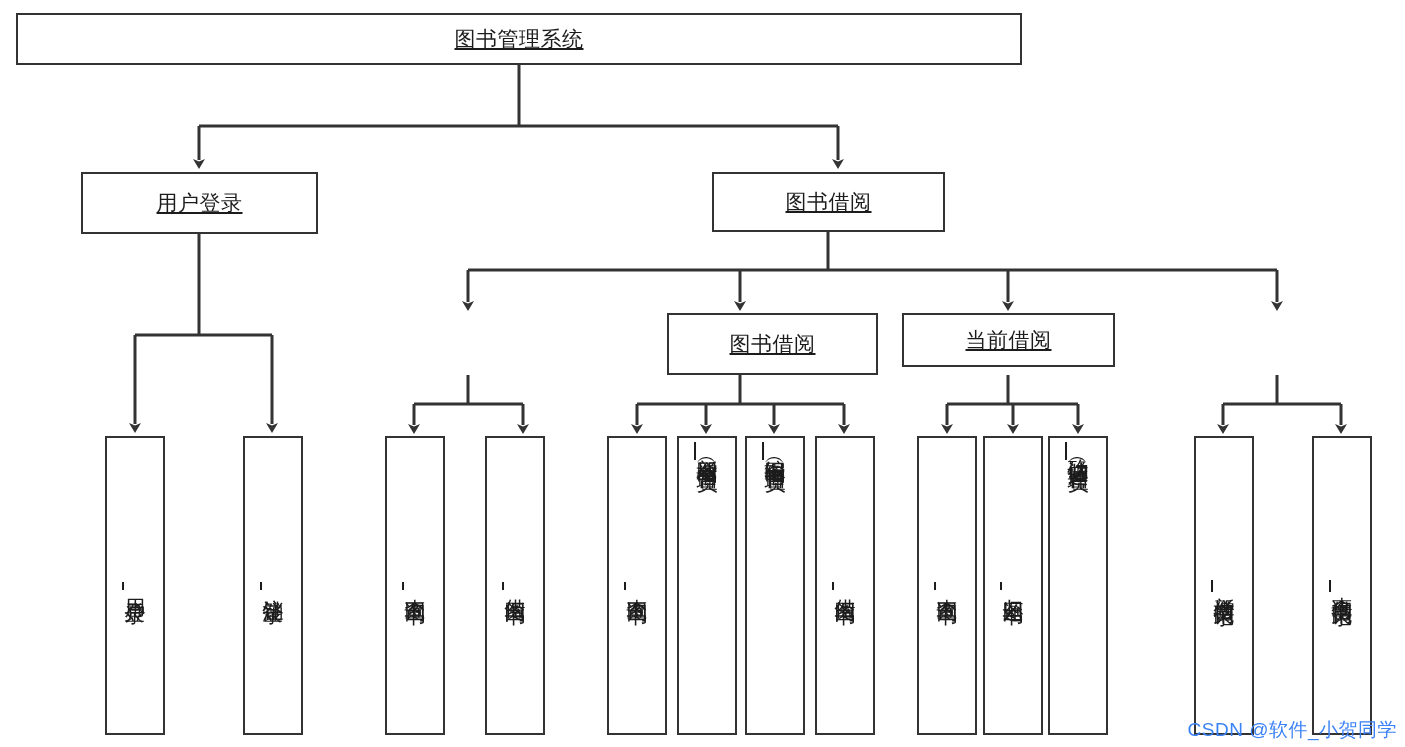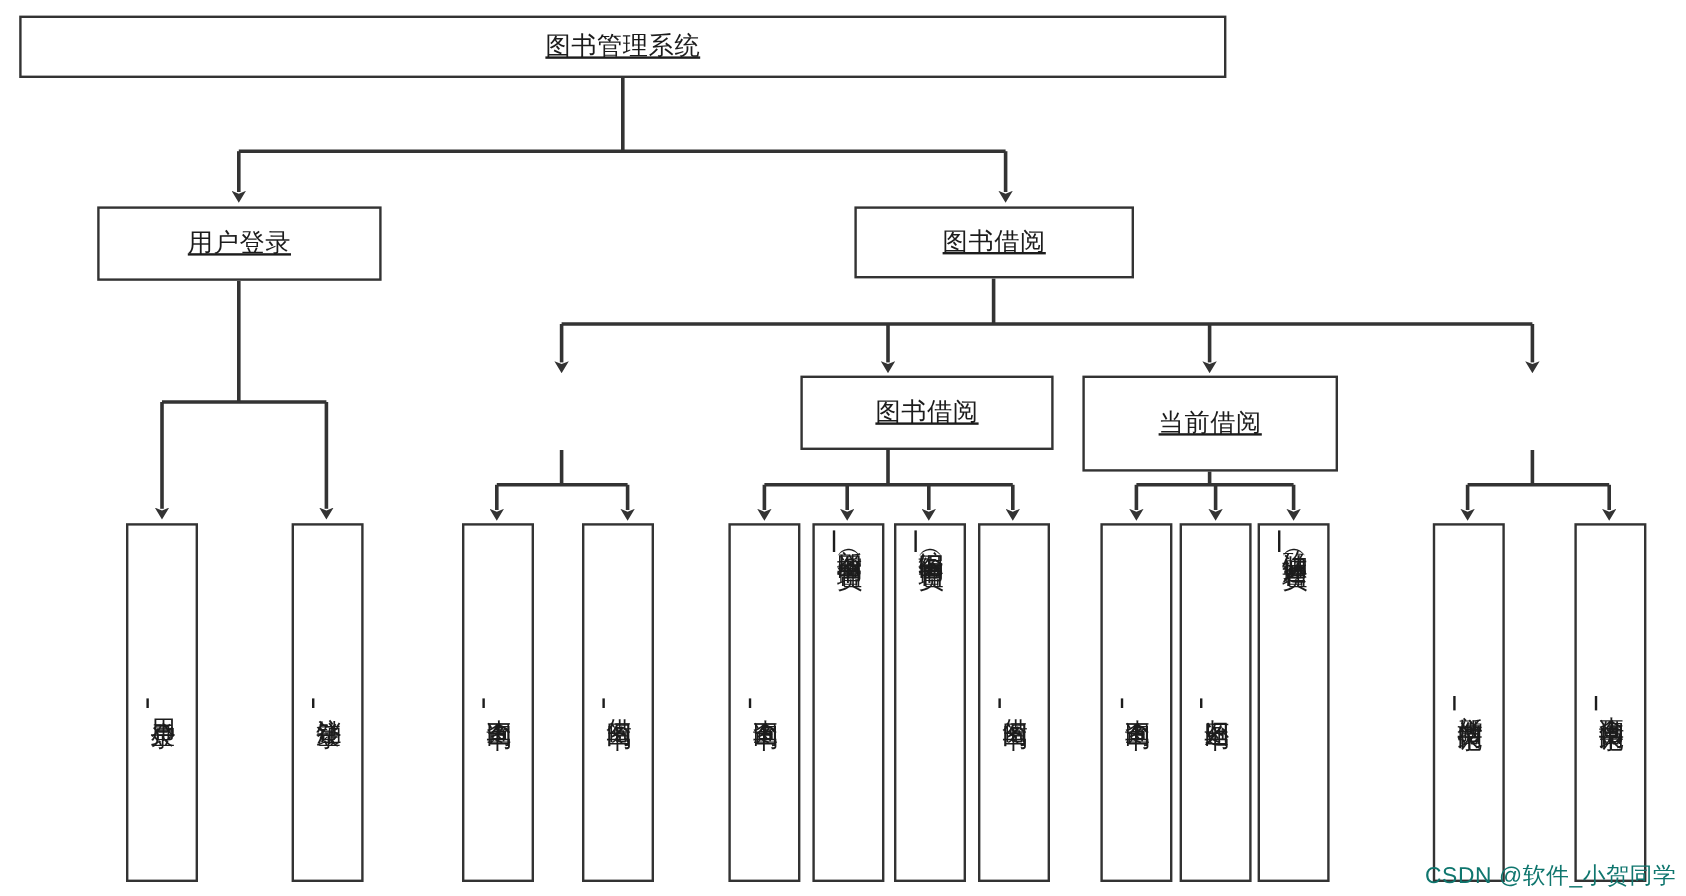--- a/index.html
+++ b/index.html
@@ -61,21 +61,21 @@
   }
   .node.vert.center-block {
     align-items: center;
     padding-top: 0;
   }
   #watermark {
     position: absolute;
     right: 8px;
     bottom: 4px;
     font-size: 19px;
-    color: #0f766e;
+    color: #3b82f6;
     letter-spacing: 0.5px;
     white-space: nowrap;
     font-family: "Liberation Sans", "DejaVu Sans", sans-serif;
   }
 </style>
 </head>
 <body>
 
 <div id="canvas">
 
@@ -139,21 +139,21 @@
 
   <div class="node horiz" style="left:712px; top:172px; width:233px; height:60px;">
     <span class="label">图书借阅</span>
   </div>
 
 
   <div class="node horiz" style="left:667px; top:313px; width:211px; height:62px;">
     <span class="label">图书借阅</span>
   </div>
 
-  <div class="node horiz" style="left:902px; top:313px; width:213px; height:80px;">
+  <div class="node horiz" style="left:902px; top:313px; width:213px; height:54px;">
     <span class="label">当前借阅</span>
   </div>
 
 
   <div class="node vert center-block" style="left:105px; top:436px; width:60px; height:299px;">
     <span class="label">用户登录</span>
   </div>
 
   <div class="node vert center-block" style="left:243px; top:436px; width:60px; height:299px;">
     <span class="label">注销登录</span>

